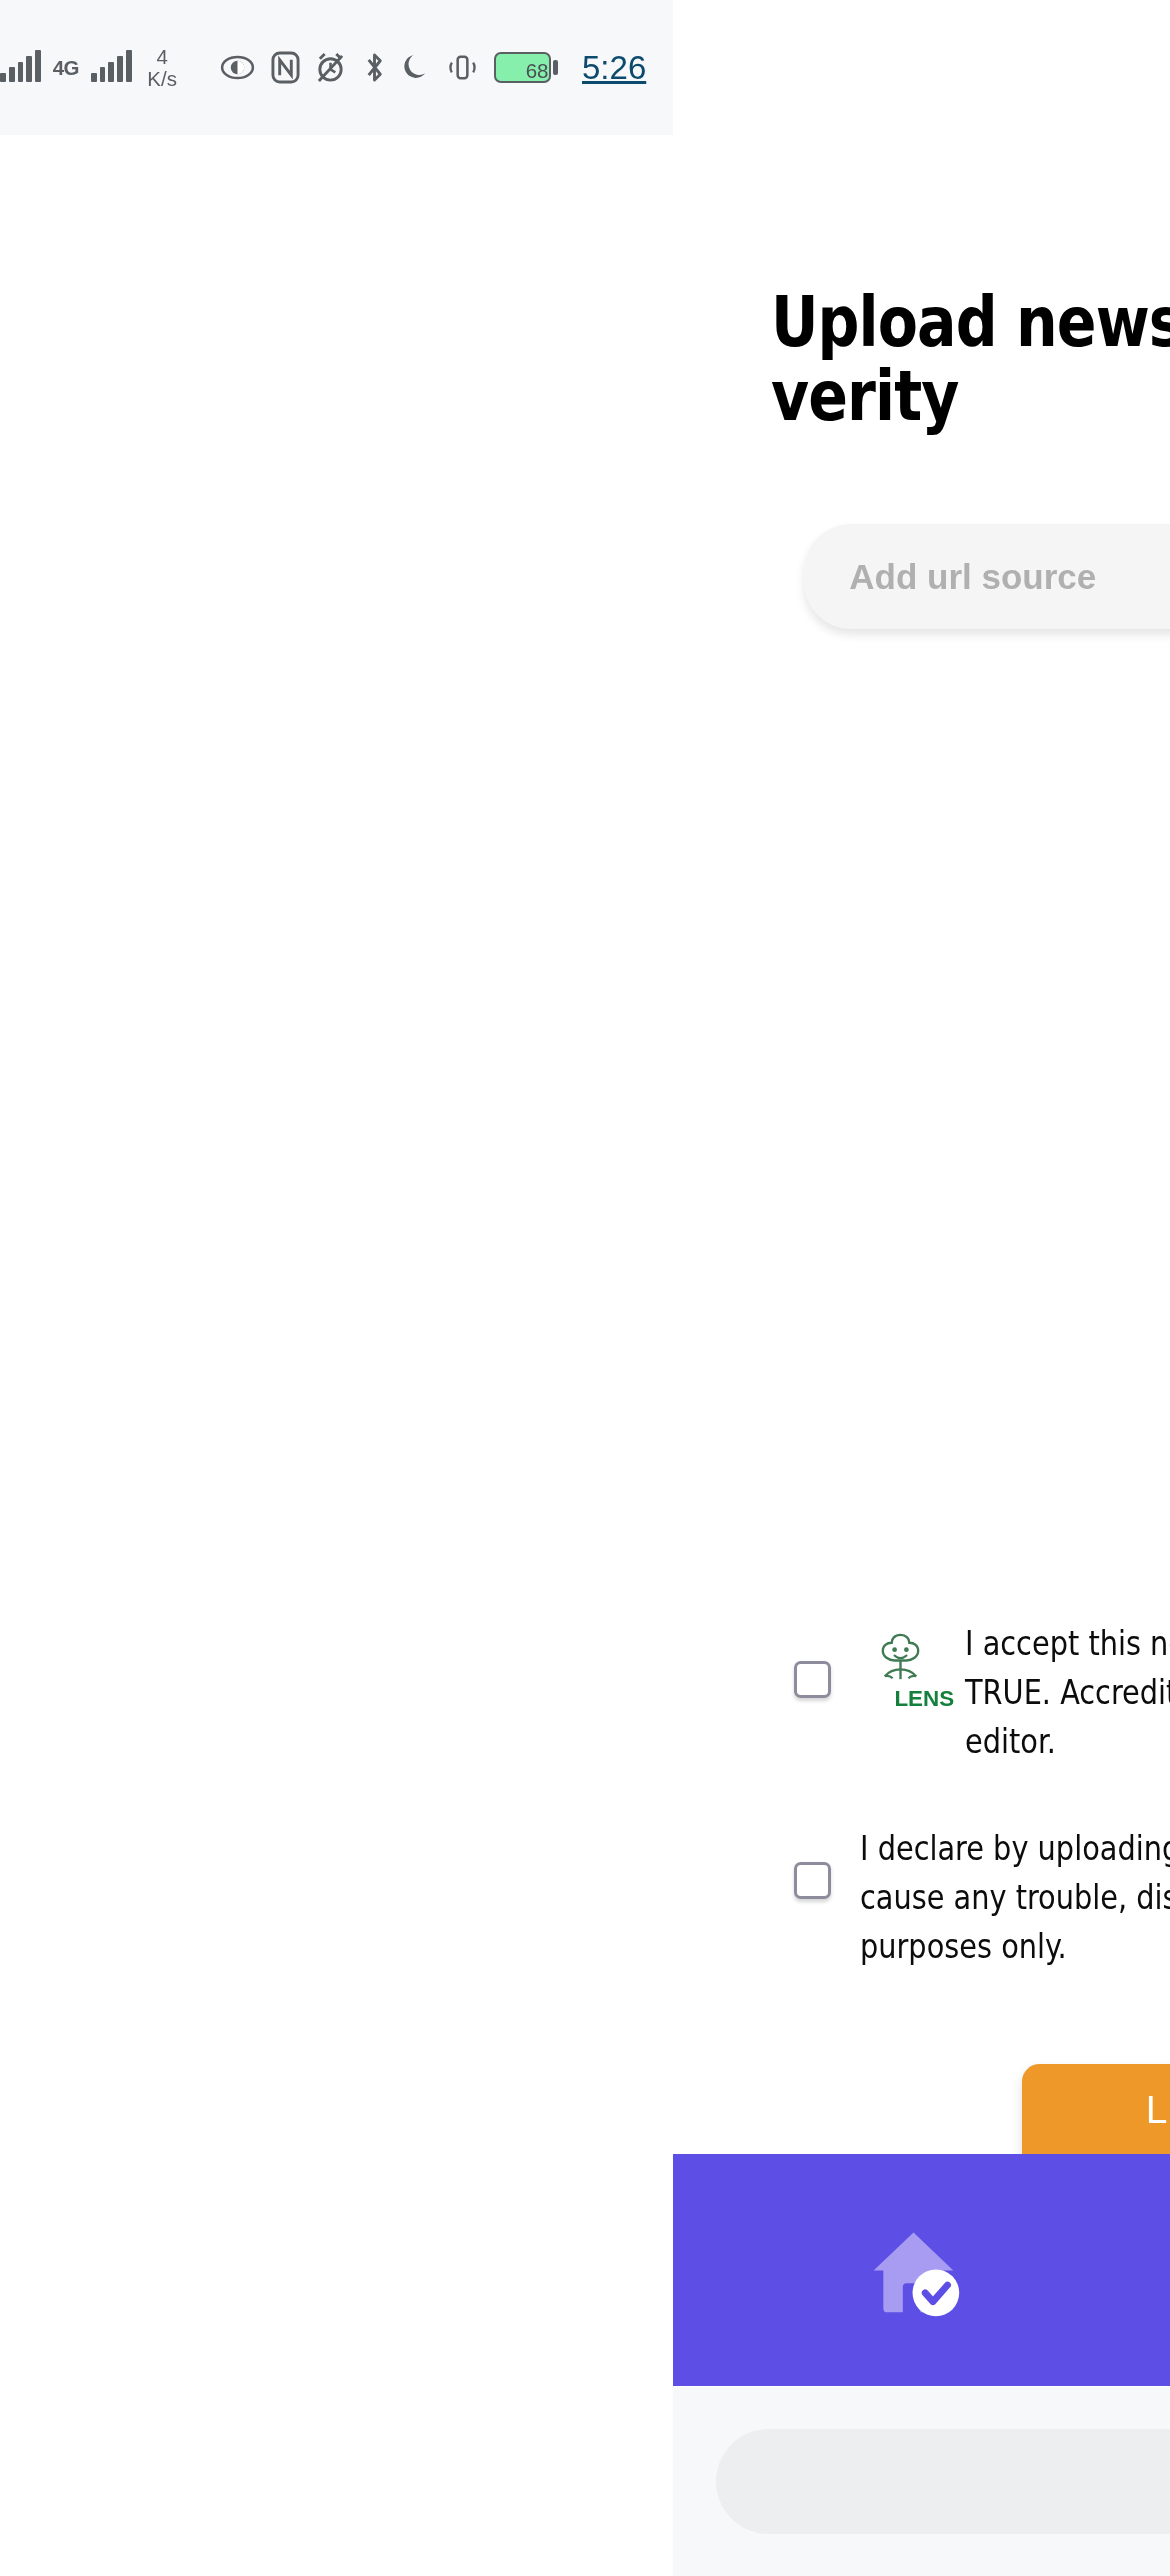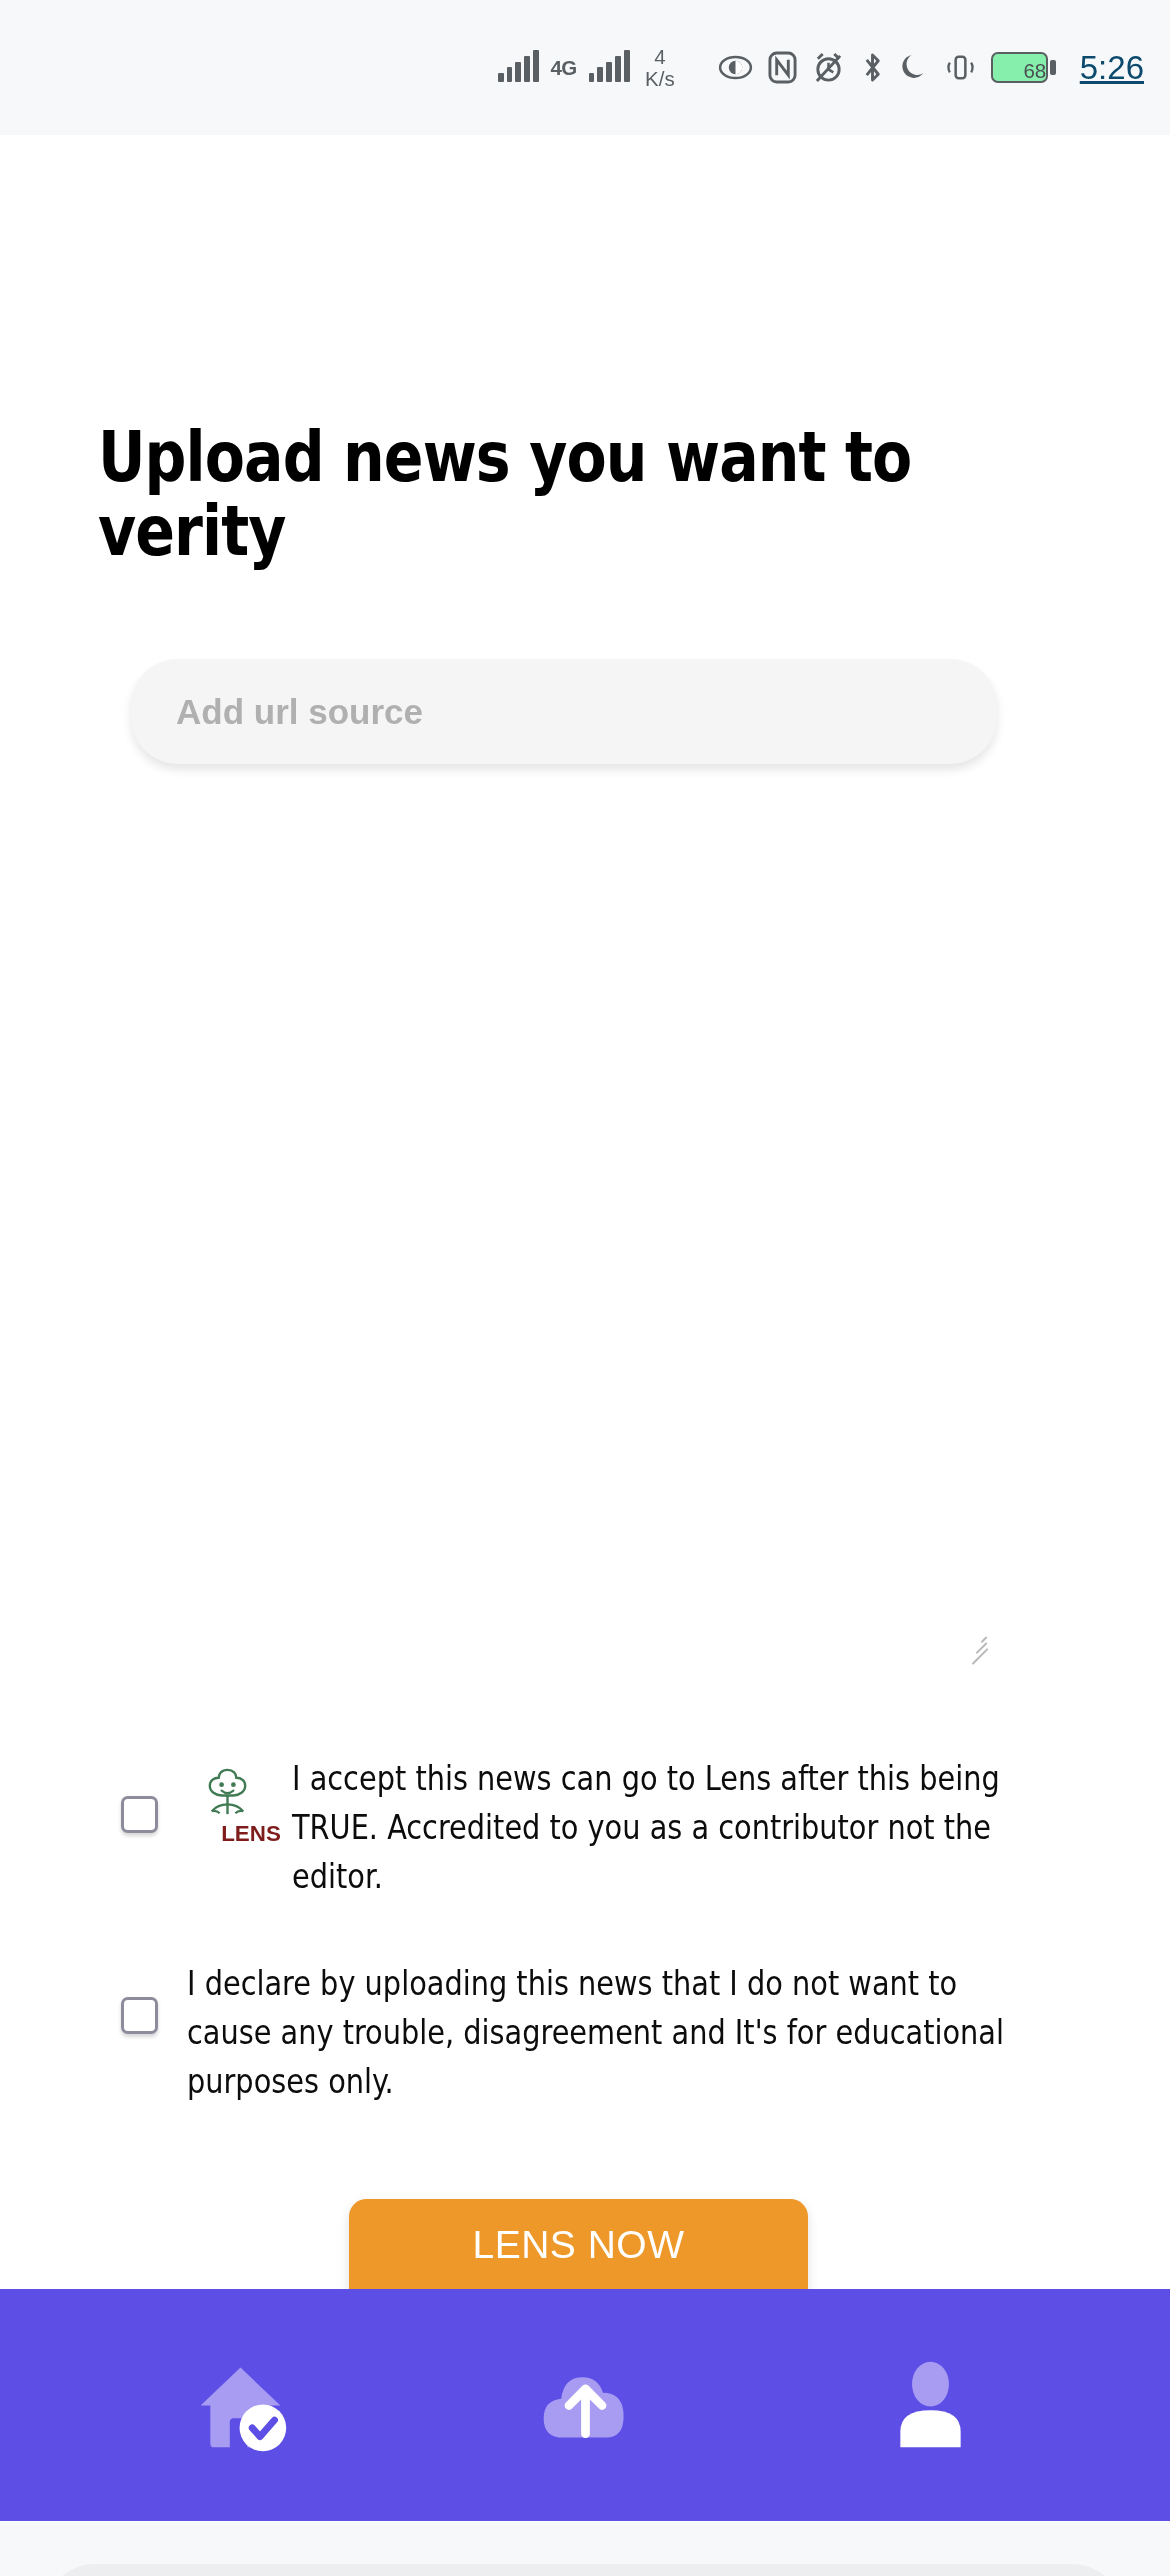--- a/index.html
+++ b/index.html
@@ -11,21 +11,21 @@
     font-family: "Liberation Sans", sans-serif;
     overflow: hidden;
   }
 
   #screen {
     position: relative;
     width: 1171px;
     height: 2078px;
     background: #ffffff;
     display: flex;
-    flex-direction: column;
+    flex-direction: row;
   }
 
   
   .status-bar {
     height: 135px;
     background: #f7f8fa;
     display: flex;
     align-items: center;
     justify-content: flex-end;
     padding: 0 27px 0 0;
@@ -192,21 +192,21 @@
     margin-top: 9.8px;
     display: flex;
     flex-direction: column;
     align-items: center;
   }
   .lens-logo svg { display: block; }
   .lens-word {
     font-family: "Liberation Sans Narrow", "Liberation Sans", sans-serif;
     font-weight: bold;
     font-size: 22.4px;
-    color: #7f1d1d;
+    color: #15803d;
     letter-spacing: 0px;
     line-height: 1;
     margin-top: 1px;
     margin-left: 48px;
   }
 
   .consent-text {
     font-family: "Liberation Sans Narrow", "DejaVu Sans Condensed", "Liberation Sans", sans-serif;
     font-size: 33px;
     line-height: 1.48;

